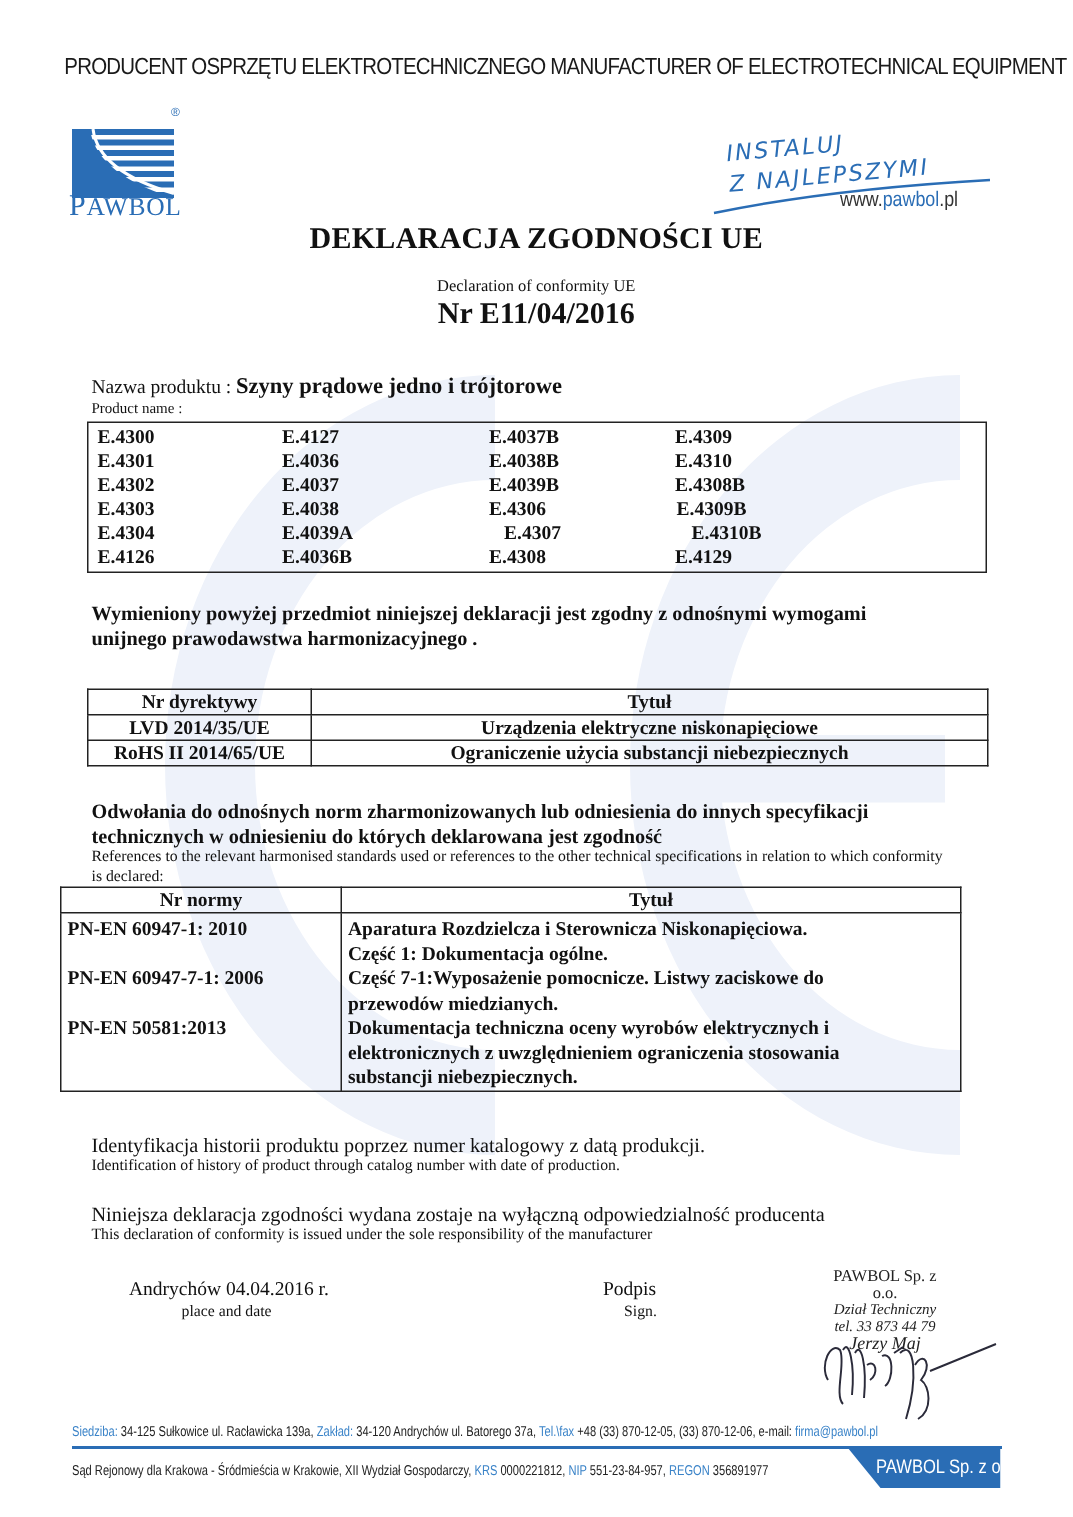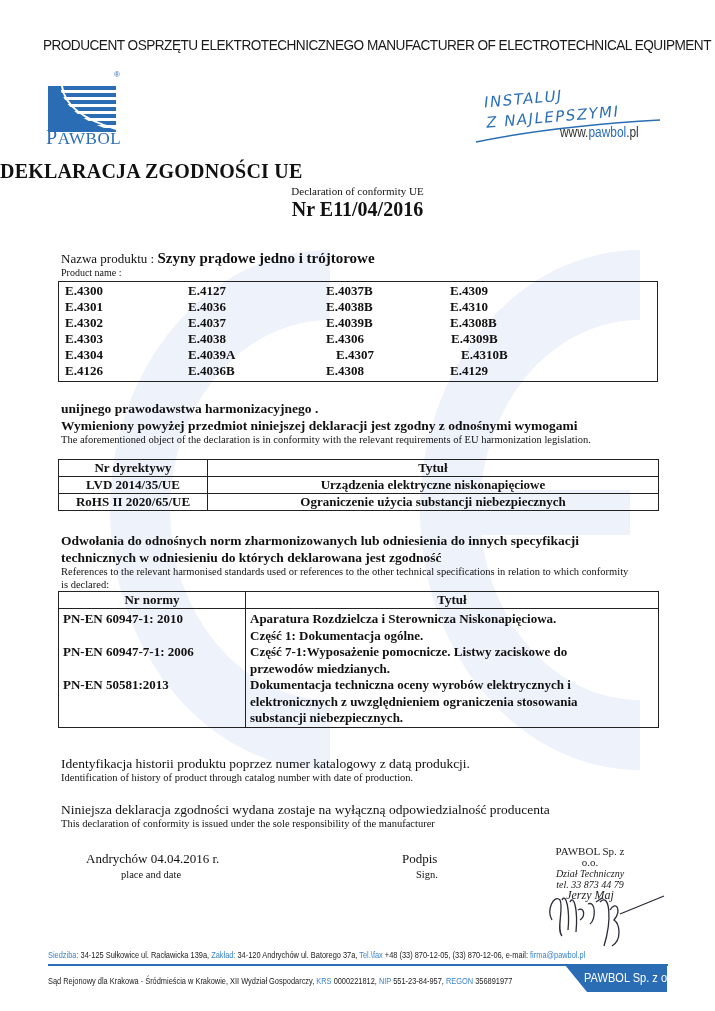--- a/index.html
+++ b/index.html
@@ -17,21 +17,21 @@
   .reg { position:absolute; left:114px; top:70px; font-size:8px; color:#2a6db5;
          font-family:"Liberation Sans", sans-serif; }
   .slogan { position:absolute; left:480px; top:84px; width:180px; height:60px; }
   .slogan-l1, .slogan-l2 { position:absolute; font-family:"DejaVu Sans", sans-serif; font-style:italic;
                            color:#2a6db5; font-size:15px; letter-spacing:1.5px; }
   .slogan-l1 { left:4px; top:6px; transform:rotate(-5deg); }
   .slogan-l2 { left:6px; top:24px; transform:rotate(-5deg); }
   .www { position:absolute; left:560px; top:124px; font-family:"Liberation Sans", sans-serif;
          font-size:14px; color:#333; transform:scaleX(0.85); transform-origin:left; }
   .www .brand { color:#2a6db5; }
-  .title { position:absolute; top:160px; left:0; width:715px; text-align:left;
+  .title { position:absolute; top:148px; left:0; width:715px; text-align:center;
            font-weight:bold; font-size:20px; letter-spacing:0.2px; }
   .subtitle { position:absolute; top:185px; left:0; width:715px; text-align:center; font-size:11px; }
   .number { position:absolute; top:198px; left:0; width:715px; text-align:center; font-weight:bold; font-size:20px; }
   .pname { position:absolute; left:61px; top:250px; font-size:13px; }
   .pname b { font-size:15px; }
   .pname-en { position:absolute; left:61px; top:267px; font-size:10px; }
   .prod-box { position:absolute; left:58px; top:281px; width:598px; height:99px; border:1px solid #222; }
   .prod-cell { position:absolute; font-weight:bold; font-size:13px; }
   .sec-h { position:absolute; left:61px; font-weight:bold; font-size:13.5px; line-height:17px; }
   .sec-en { position:absolute; left:61px; font-size:10.5px; line-height:13px; width:570px; }
@@ -132,49 +132,48 @@
     <span class="prod-cell" style="left:277px;top:65px">E.4307</span>
     <span class="prod-cell" style="left:402px;top:65px">E.4310B</span>
 
     <span class="prod-cell" style="left:6px;top:81px">E.4126</span>
     <span class="prod-cell" style="left:129px;top:81px">E.4036B</span>
     <span class="prod-cell" style="left:267px;top:81px">E.4308</span>
     <span class="prod-cell" style="left:391px;top:81px">E.4129</span>
   </div>
 
   <div class="sec-h" style="top:400px">
+    <div>Wymieniony powyżej przedmiot niniejszej deklaracji jest zgodny z odnośnymi wymogami</div>
     <div>unijnego prawodawstwa  harmonizacyjnego .</div>
-    <div>Wymieniony powyżej przedmiot niniejszej deklaracji jest zgodny z odnośnymi wymogami</div>
-  </div>
-  <div class="sec-en" style="top:433px">The aforementioned object of the declaration is in conformity with the relevant requirements of EU harmonization legislation.</div>
+  </div>
 
   <table class="t" style="left:58px;top:459px;width:601px">
     <tbody>
         <tr>
       <td class="center" style="width:140px">Nr dyrektywy</td>
       <td class="center">Tytuł</td>
     </tr>
     <tr>
       <td class="center">LVD  2014/35/UE</td>
       <td class="center">Urządzenia elektryczne niskonapięciowe</td>
     </tr>
     <tr>
-      <td class="center">RoHS II  2020/65/UE</td>
+      <td class="center">RoHS II  2014/65/UE</td>
       <td class="center">Ograniczenie użycia substancji niebezpiecznych</td>
     </tr>
   </tbody>
     </table>
 
   <div class="sec-h" style="top:532px">
     <div>Odwołania do odnośnych norm zharmonizowanych lub odniesienia do innych specyfikacji</div>
     <div>technicznych w odniesieniu do których deklarowana jest zgodność</div>
   </div>
   <div class="sec-en" style="top:565px">References to the relevant harmonised standards used or references to the other technical specifications in relation to which conformity is declared:</div>
 
-  <table class="t norm-tbl" style="left:58px;top:591px;width:601px">
+  <table class="t norm-tbl" style="left:40px;top:591px;width:601px">
     <tbody>
         <tr>
       <td class="center" style="width:178px">Nr normy</td>
       <td class="center">Tytuł</td>
     </tr>
     <tr>
       <td style="padding-top:2px; line-height:16.5px">
         <div style="height:33px">PN-EN  60947-1: 2010</div>
         <div style="height:33px">PN-EN  60947-7-1: 2006</div>
         <div style="height:49px">PN-EN 50581:2013</div>

